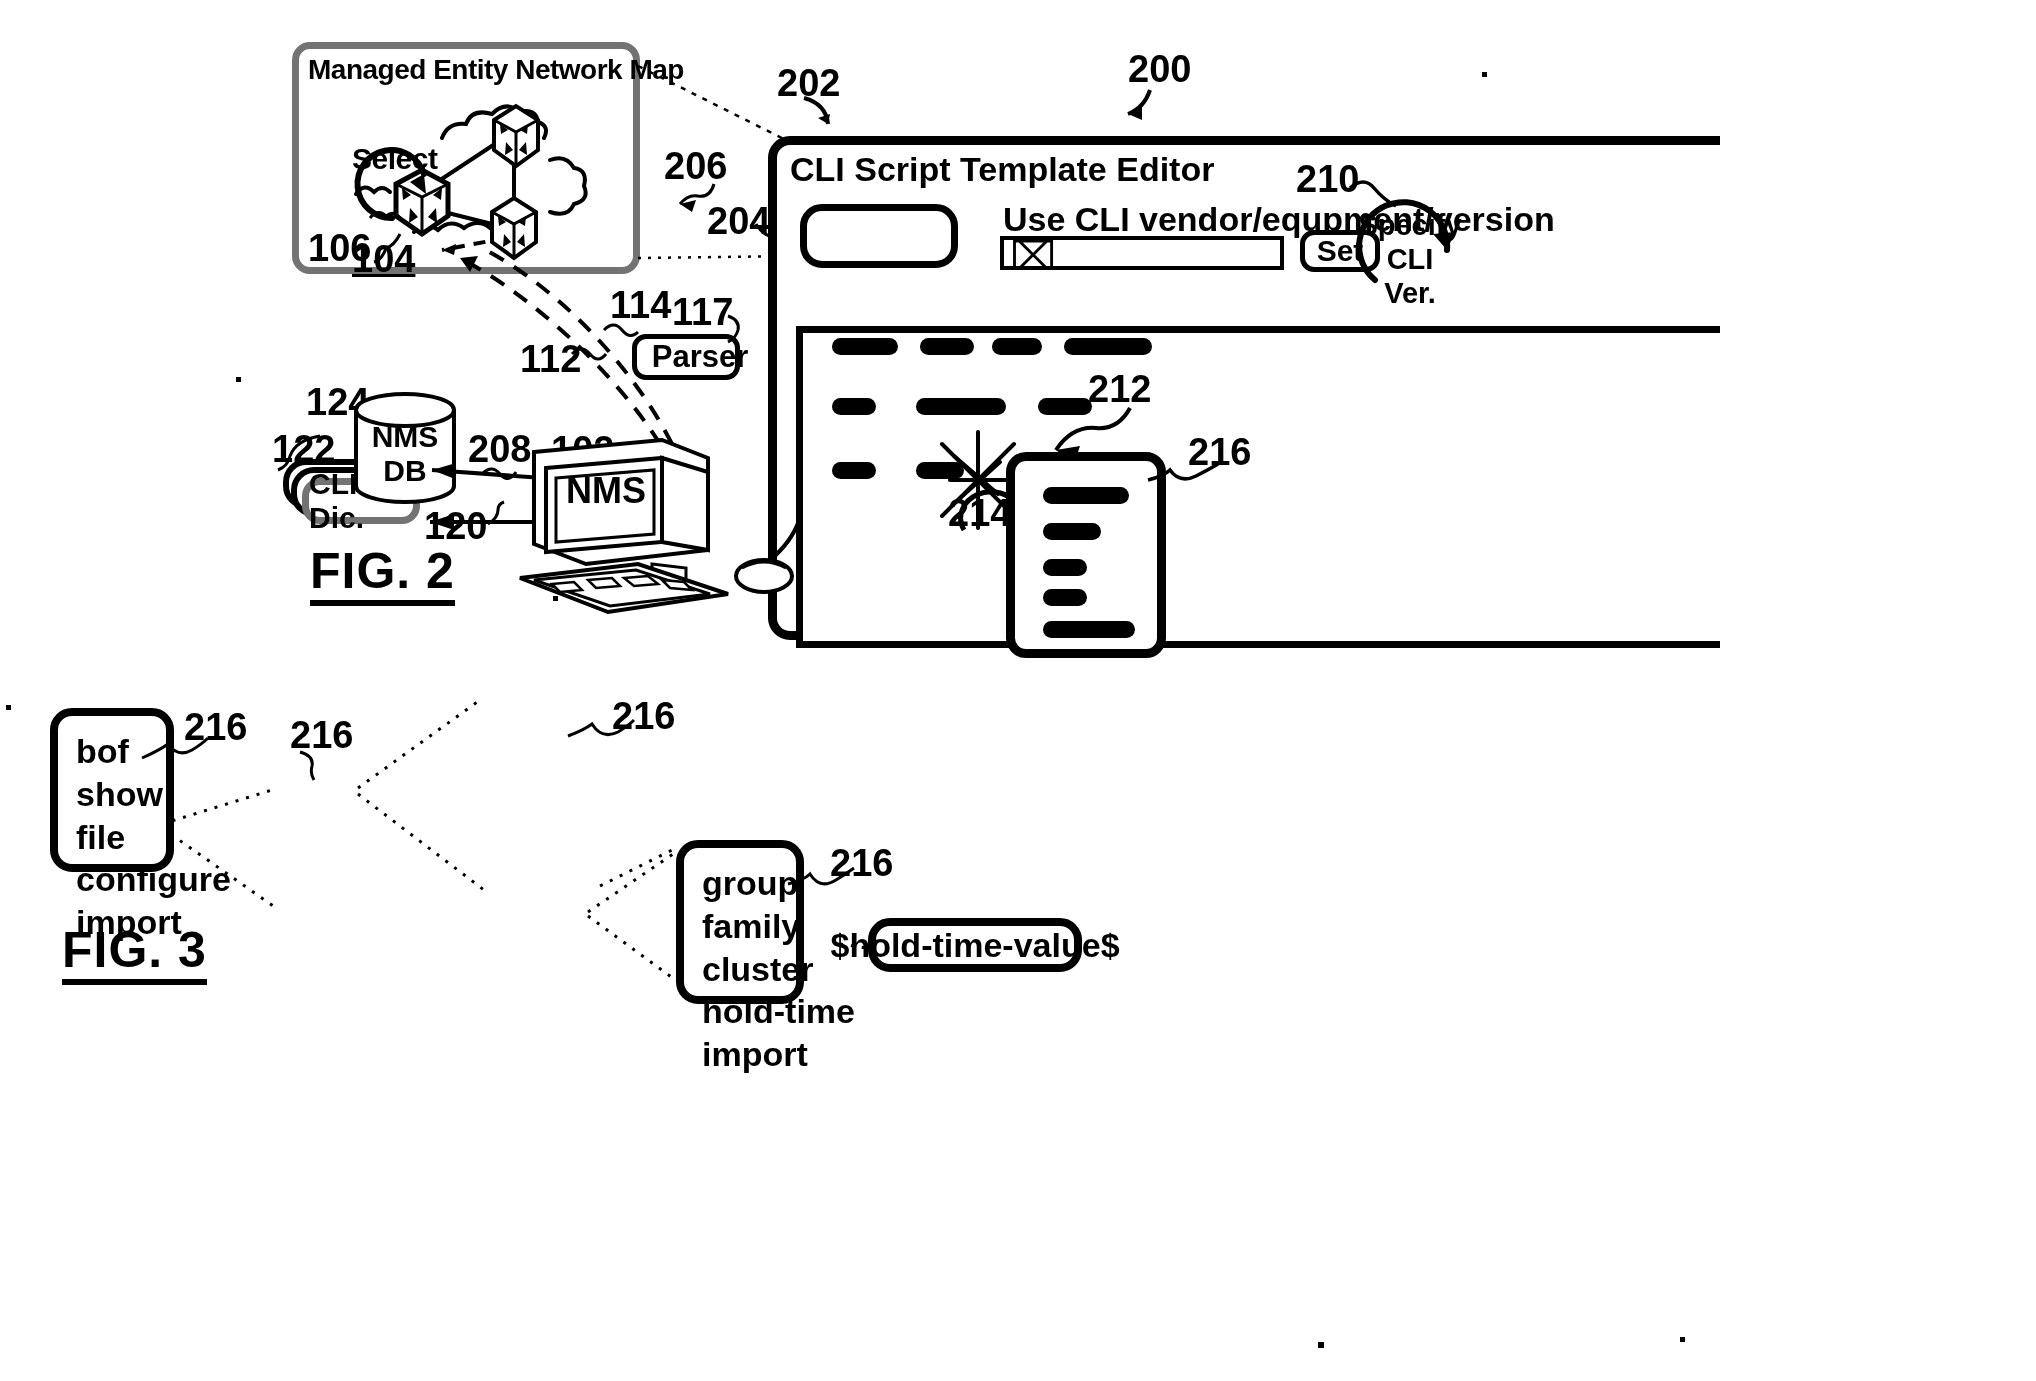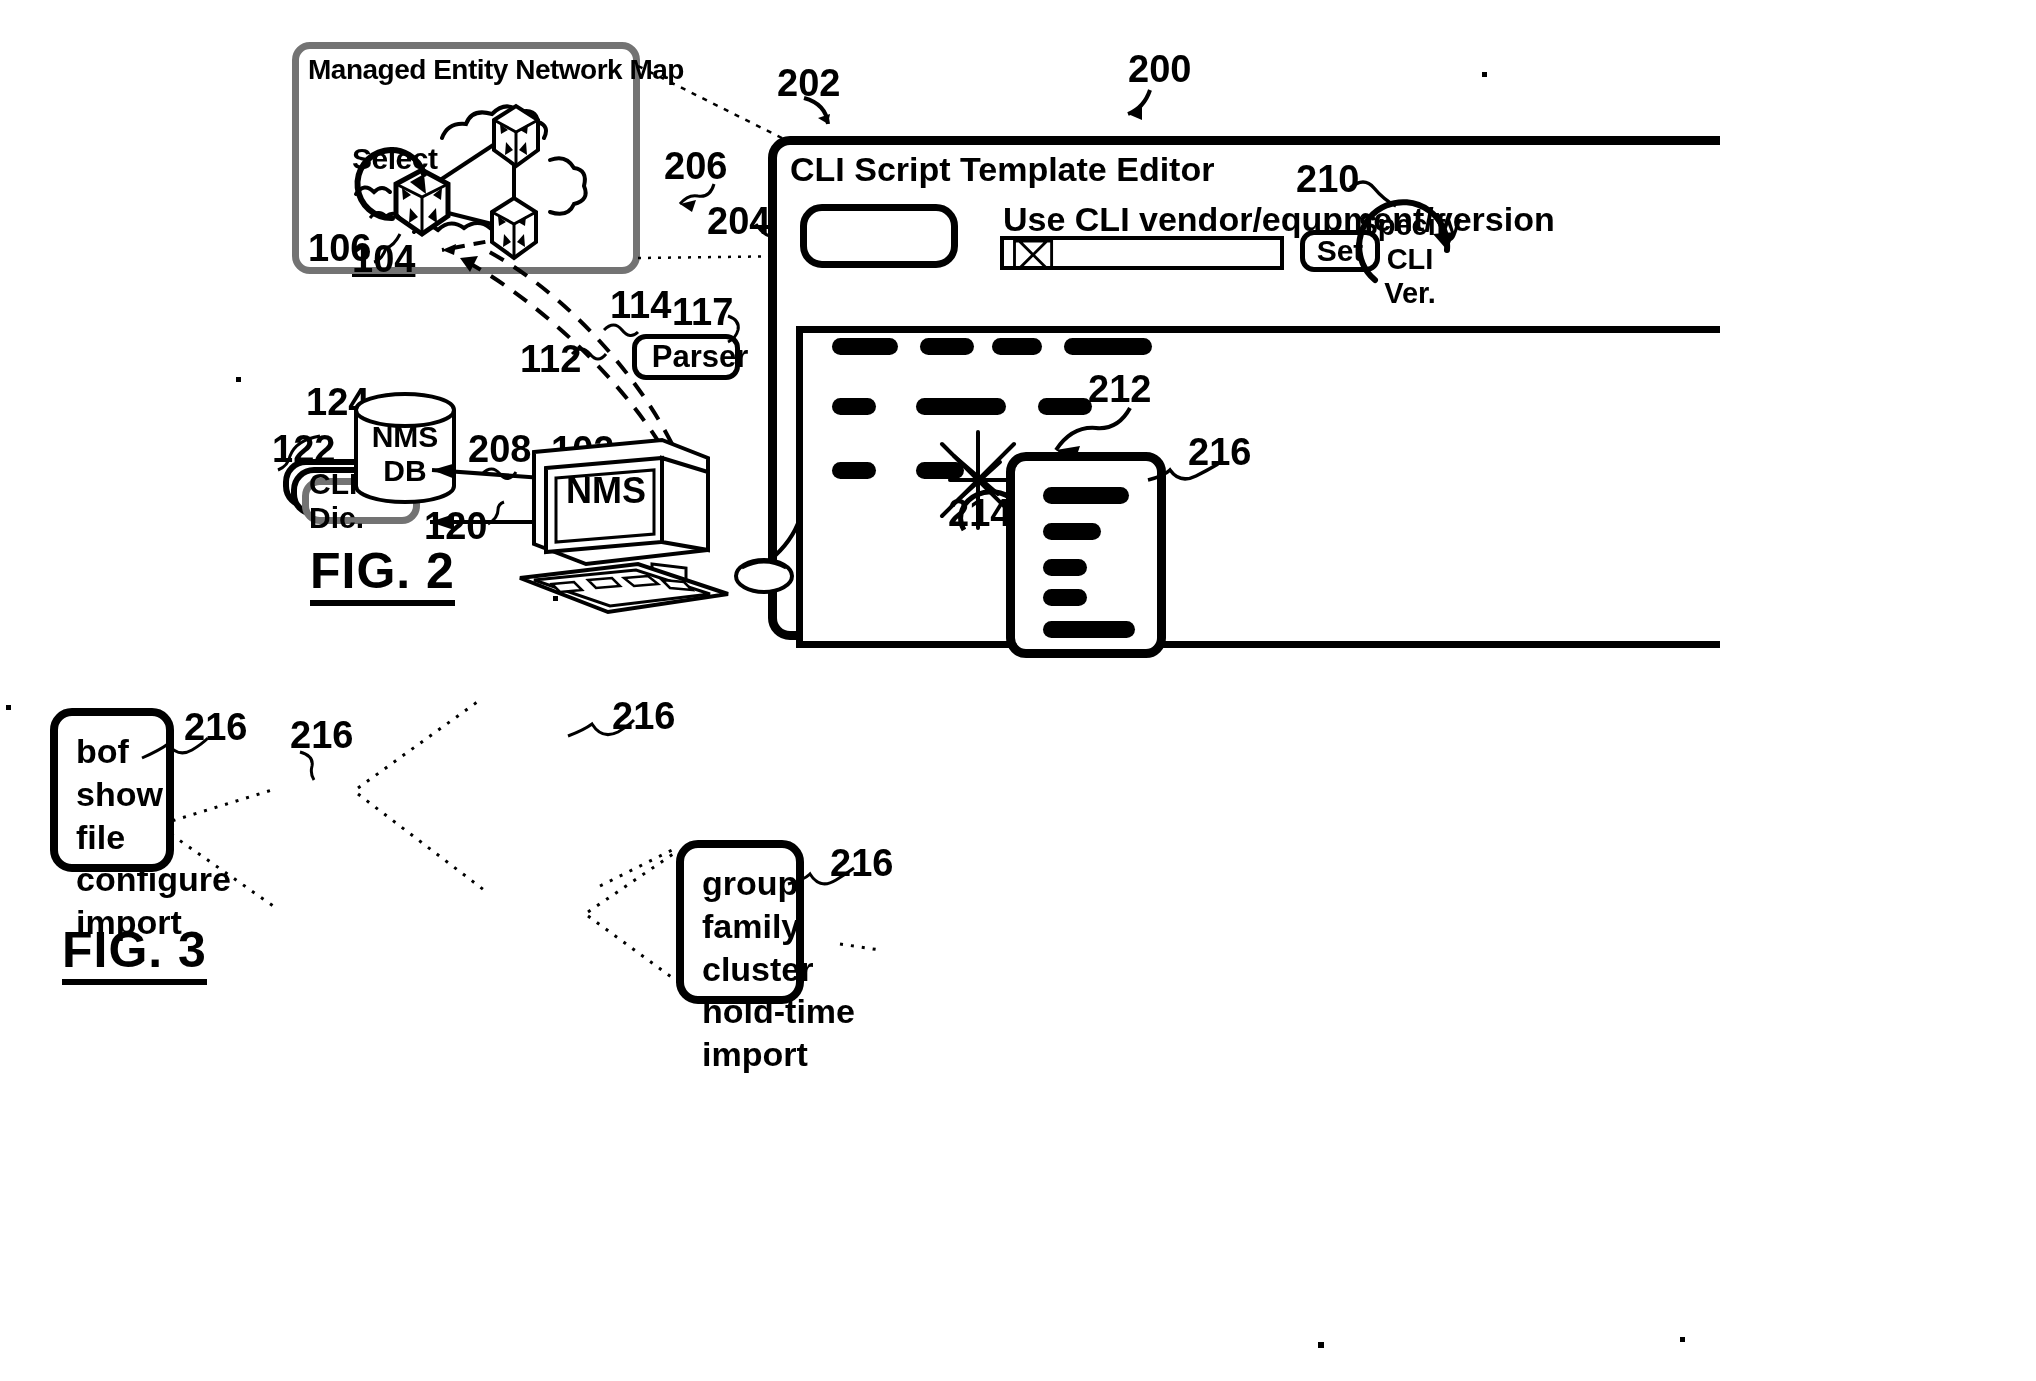--- a/index.html
+++ b/index.html
@@ -453,20 +453,23 @@
     <div class="item">family</div>
     <div class="item">cluster</div>
     <div class="item">hold-time</div>
     <div class="item">import</div>
   </div>
   <div class="abs reftag" style="left:830px; top:844px;">216</div>
   <svg class="abs" style="left:786px; top:866px;" width="80" height="36" viewBox="0 0 80 36">
     <path d="M2 18 q16 -4 22 -10 q10 16 26 6 q10 -6 18 -12" fill="none" stroke="#000" stroke-width="3"></path>
   </svg>
 
+  <div class="abs listbox" style="left:868px; top:918px; width:214px; height:54px; display:flex; align-items:center; justify-content:center; padding:0;">
+    <span class="item">$hold-time-value$</span>
+  </div>
 
   <div class="abs figlabel" style="left:62px; top:925px;">FIG. 3</div>
 
   <div class="abs" style="left:1482px; top:72px; width:5px; height:5px; background:#000;"></div>
   <div class="abs" style="left:236px; top:377px; width:5px; height:5px; background:#000;"></div>
   <div class="abs" style="left:6px; top:705px; width:5px; height:5px; background:#000;"></div>
   <div class="abs" style="left:553px; top:596px; width:5px; height:5px; background:#000;"></div>
   <div class="abs" style="left:1318px; top:1342px; width:6px; height:6px; background:#000;"></div>
   <div class="abs" style="left:1680px; top:1337px; width:5px; height:5px; background:#000;"></div>
   <div class="abs" style="left:1980px; top:75px; width:5px; height:5px; background:#000;"></div>

